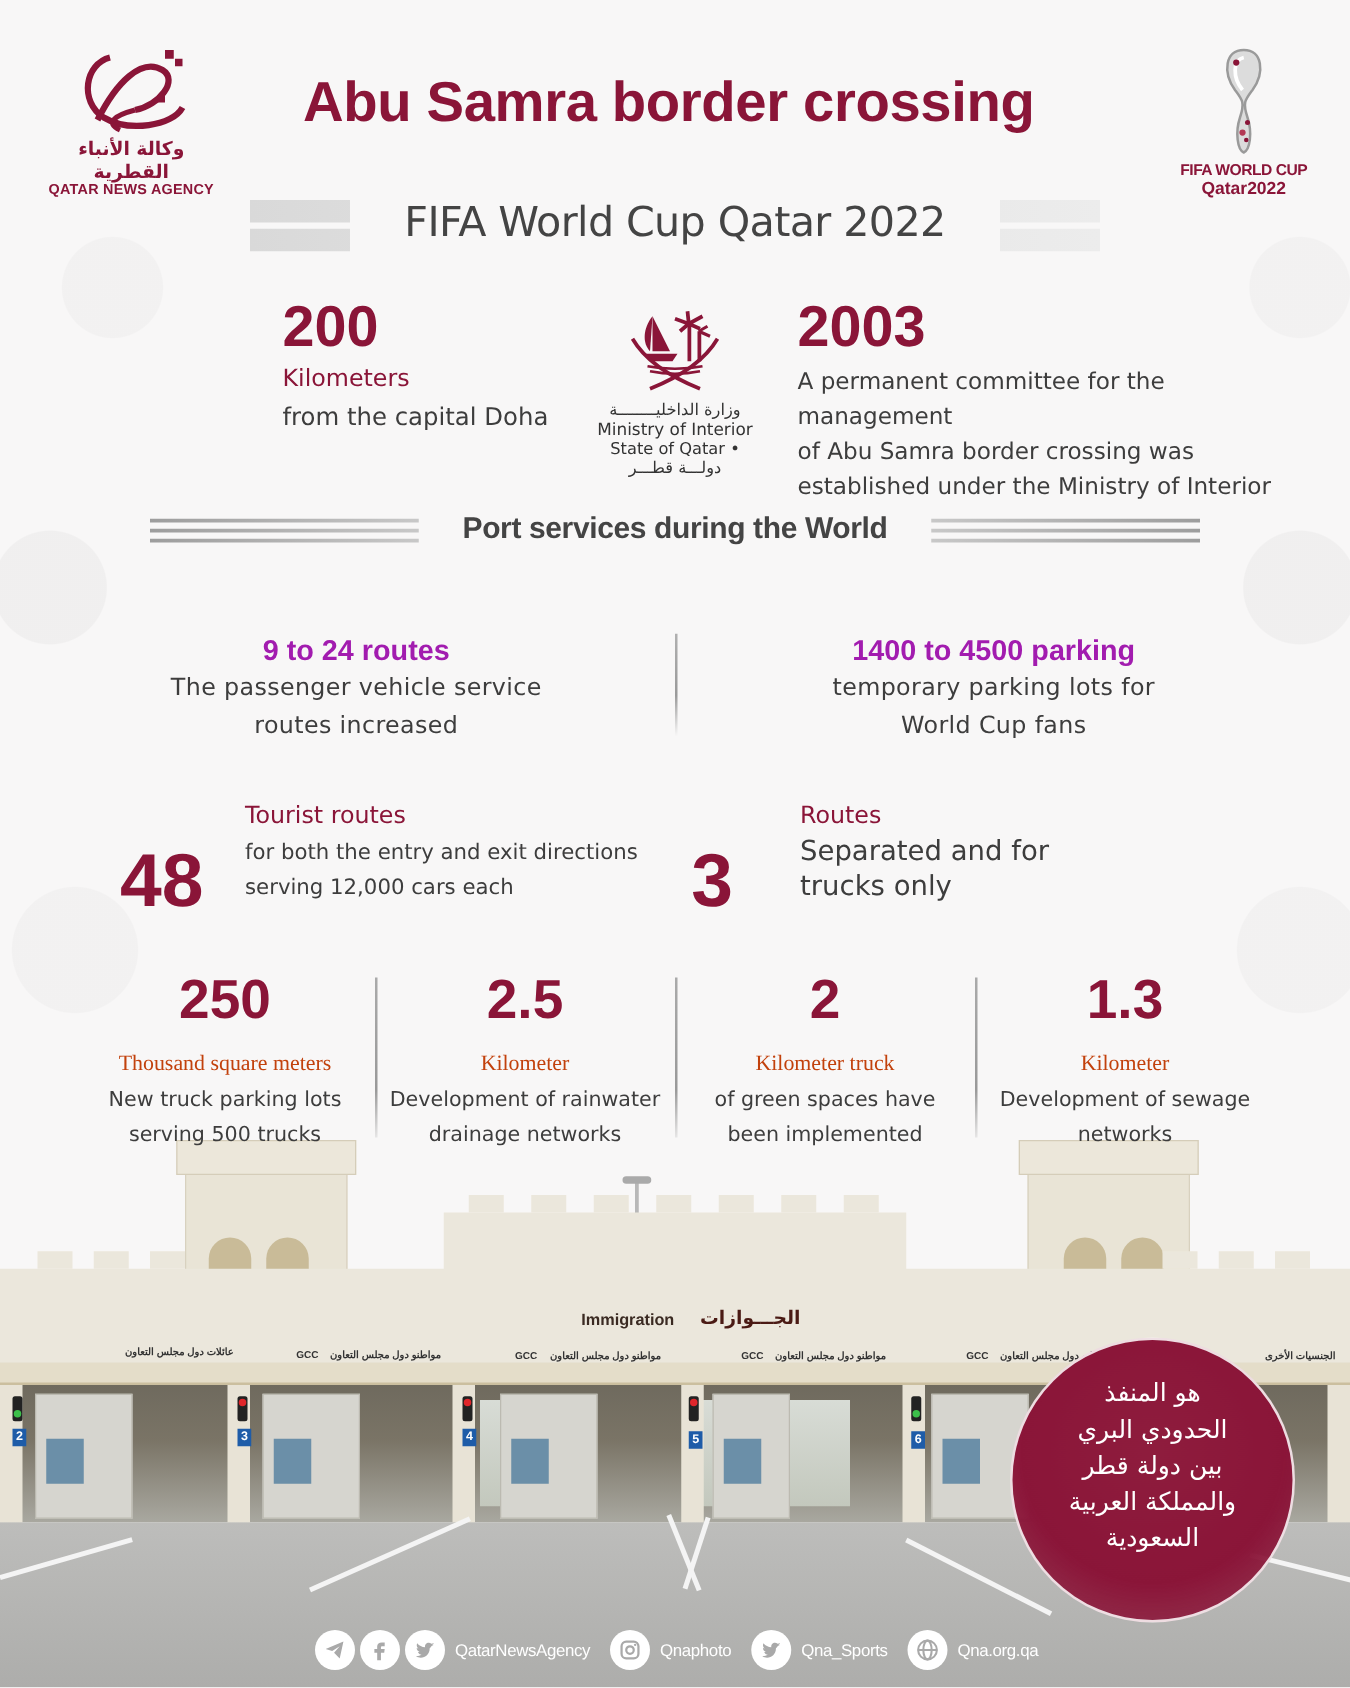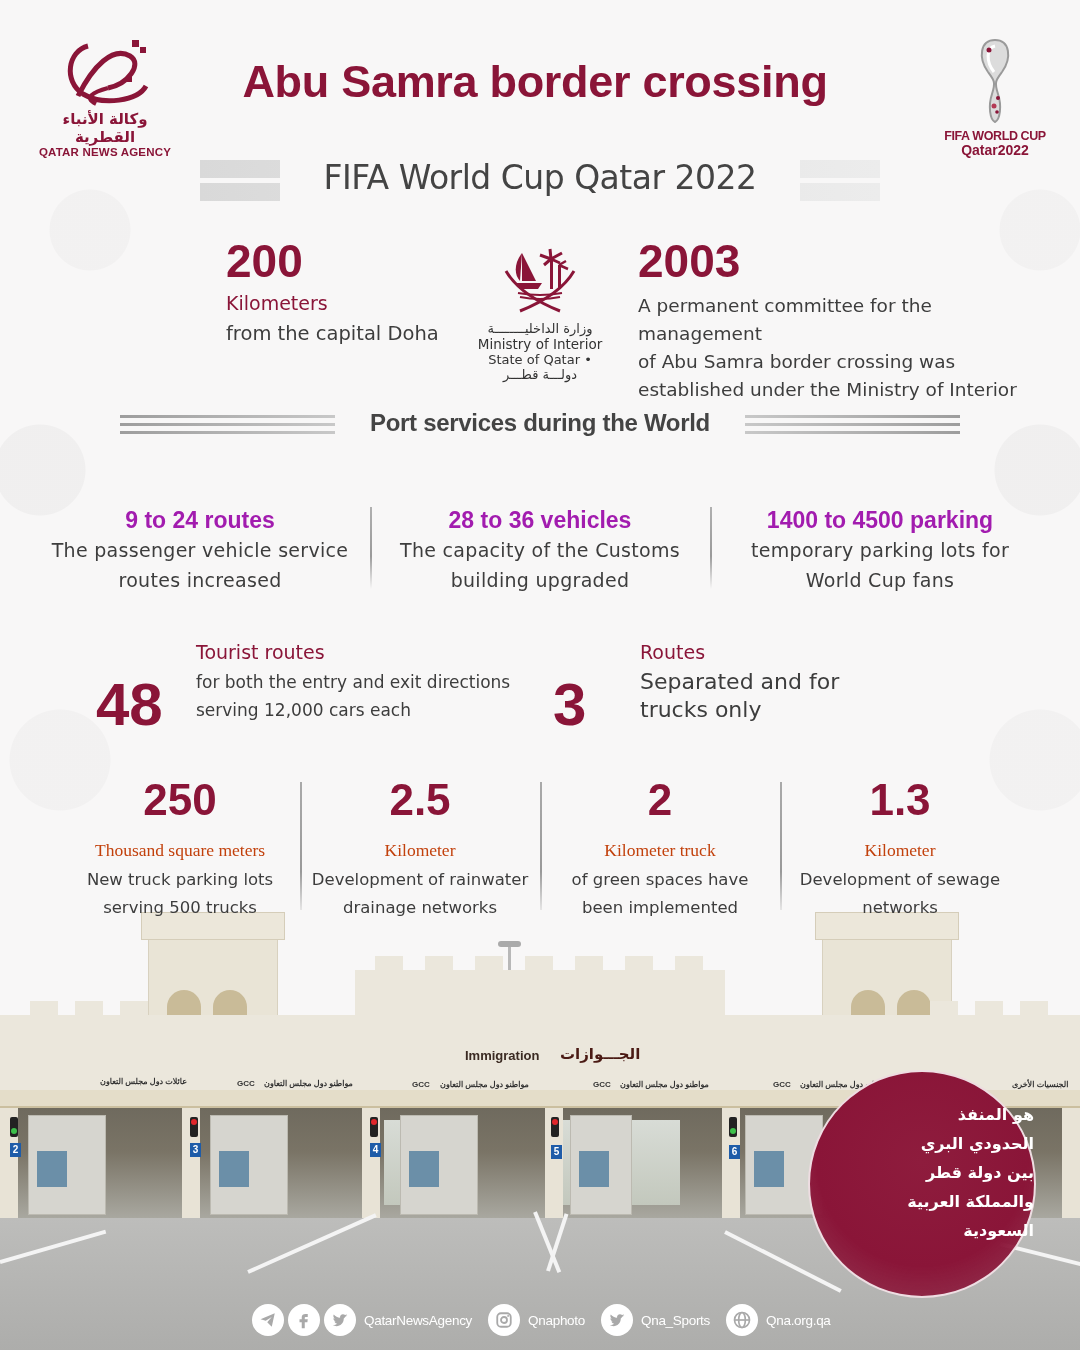--- a/index.html
+++ b/index.html
@@ -144,22 +144,22 @@
   .stripe { position: absolute; height: 4px; background: #f4f4f4; transform-origin: left center; }
   .sign-text { position: absolute; font-family: "Liberation Sans", sans-serif; font-weight: bold; color: #333; font-size: 8px; white-space: nowrap; }
   .immigration { position: absolute; left: 465px; top: 143px; font-family: "Liberation Sans", sans-serif; font-weight: bold; font-size: 13px; color: #3a2a22; }
   .immigration-ar { position: absolute; left: 560px; top: 140px; font-size: 15px; font-weight: bold; color: #4a1a14; direction: rtl; }
 
   
   .ar-circle {
     left: 808px; top: 1070px; width: 228px; height: 228px; border-radius: 50%;
     background: radial-gradient(circle at 50% 40%, #8e1c3d 0%, #8a1538 60%, rgba(138,21,56,0.75) 100%);
     border: 2px solid rgba(255,255,255,0.85);
-    color: #fff; text-align: right; direction: rtl;
-    padding-top: 28px; font-size: 16px; font-weight: bold; line-height: 29px;
+    color: #fff; text-align: center; direction: rtl;
+    padding-top: 28px; font-size: 20px; font-weight: normal; line-height: 29px;
   }
 
   
   .footer { left: 252px; top: 1303px; height: 34px; display: flex; align-items: center; }
   .f-icon { width: 32px; height: 32px; border-radius: 50%; background: #fff; display: flex; align-items: center; justify-content: center; margin-right: 4px; }
   .f-label { font-family: "Liberation Sans", sans-serif; font-size: 13.5px; color: #fff; margin: 0 16px 0 4px; letter-spacing: -0.3px; }
 </style>
 </head>
 <body>
 
@@ -246,25 +246,20 @@
     </div>
 </div>
 
 <div class="abs tri">
   <div class="tri-col">
     <div class="tri-head">9 to 24 routes</div>
     <div class="tri-desc">The passenger vehicle service</div>
     <div class="tri-desc">routes increased</div>
   </div>
   <div class="tri-col">
-    <div class="tri-head">28 to 36 vehicles</div>
-    <div class="tri-desc">The capacity of the Customs</div>
-    <div class="tri-desc">building upgraded</div>
-  </div>
-  <div class="tri-col">
     <div class="tri-head">1400 to 4500 parking</div>
     <div class="tri-desc">temporary parking lots for</div>
     <div class="tri-desc">World Cup fans</div>
   </div>
 </div>
 
 <div class="abs stat-48">
   <div class="big-num">48</div>
   <div class="side-block">
     <div class="side-head">Tourist routes</div>

